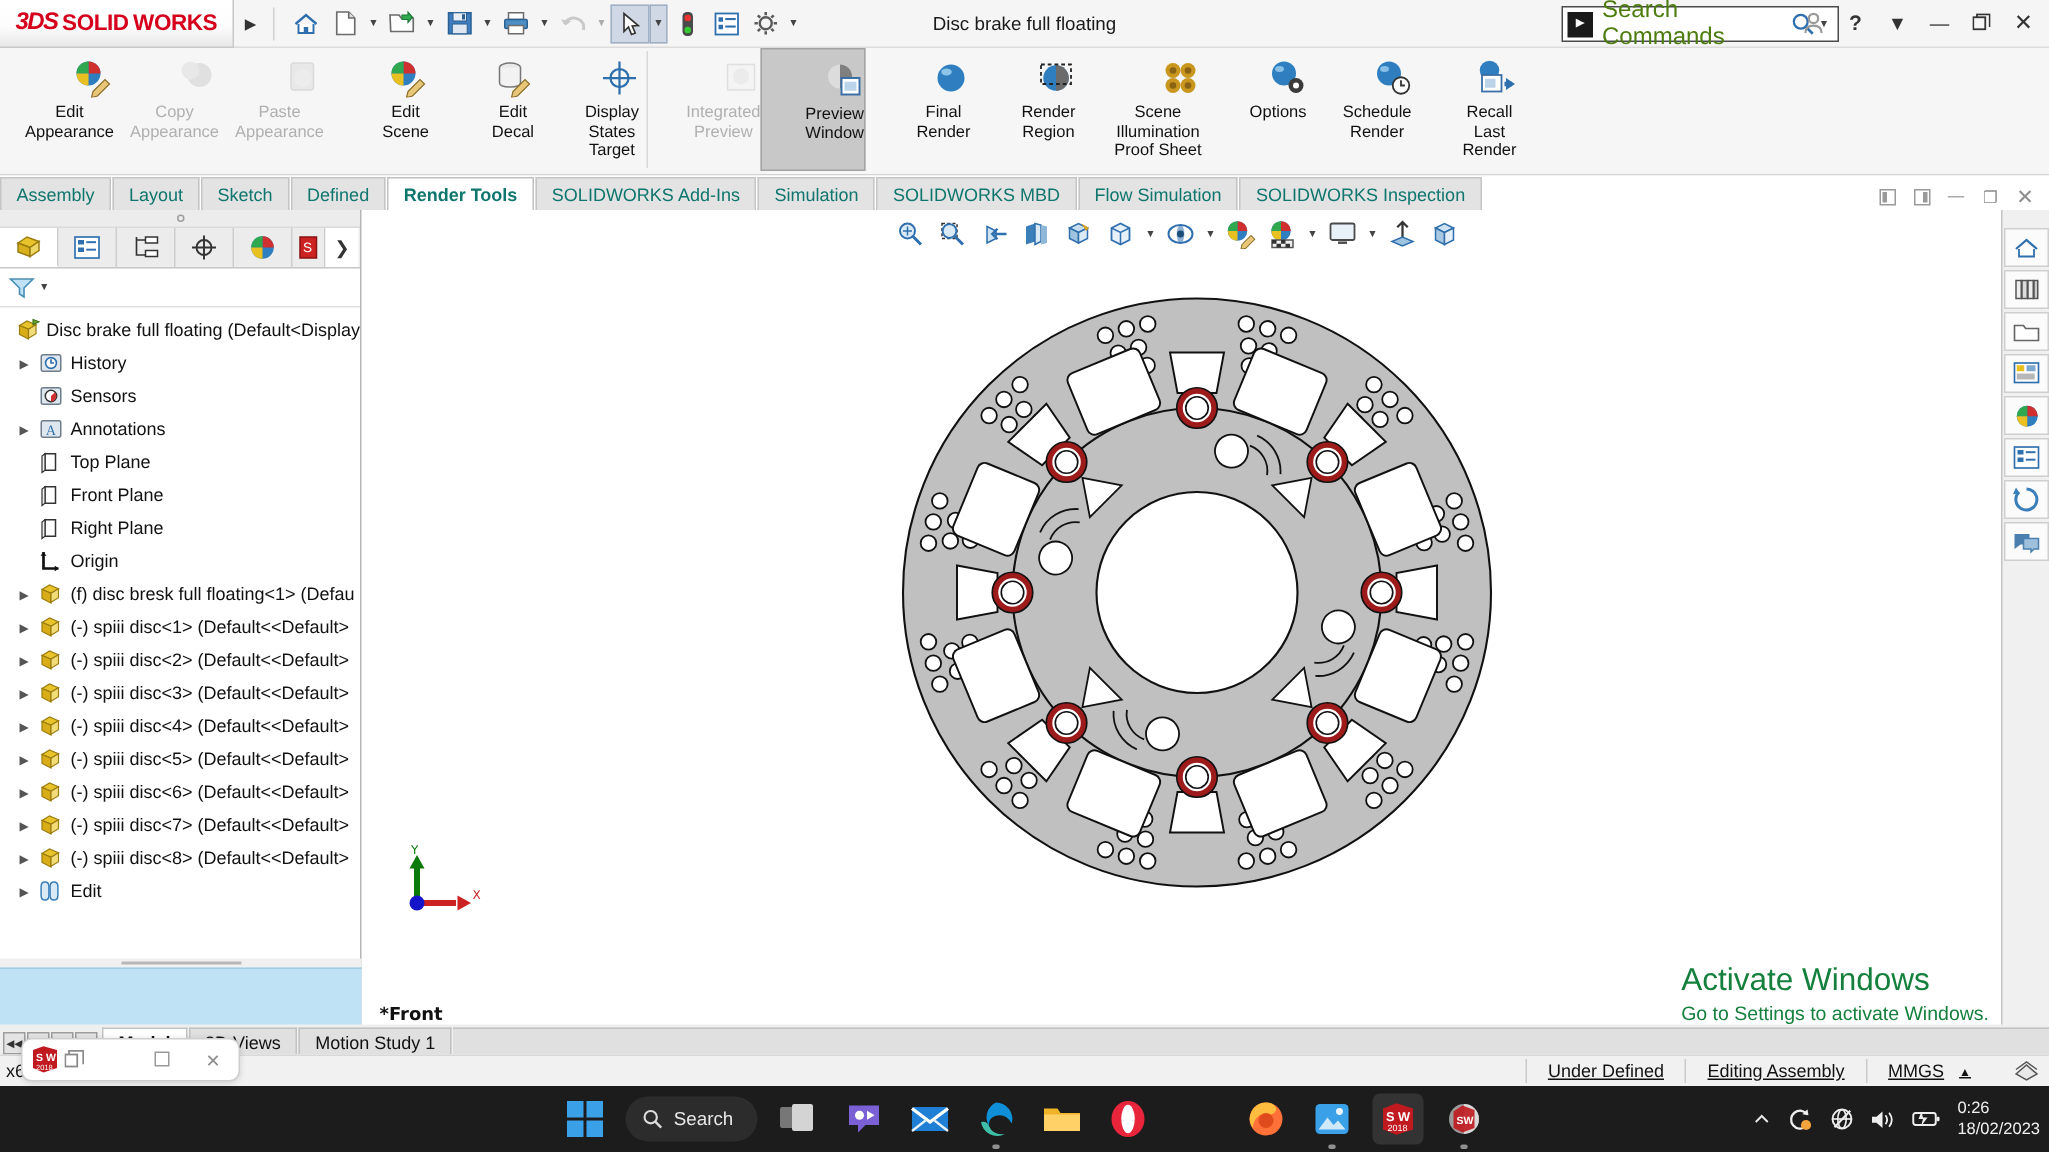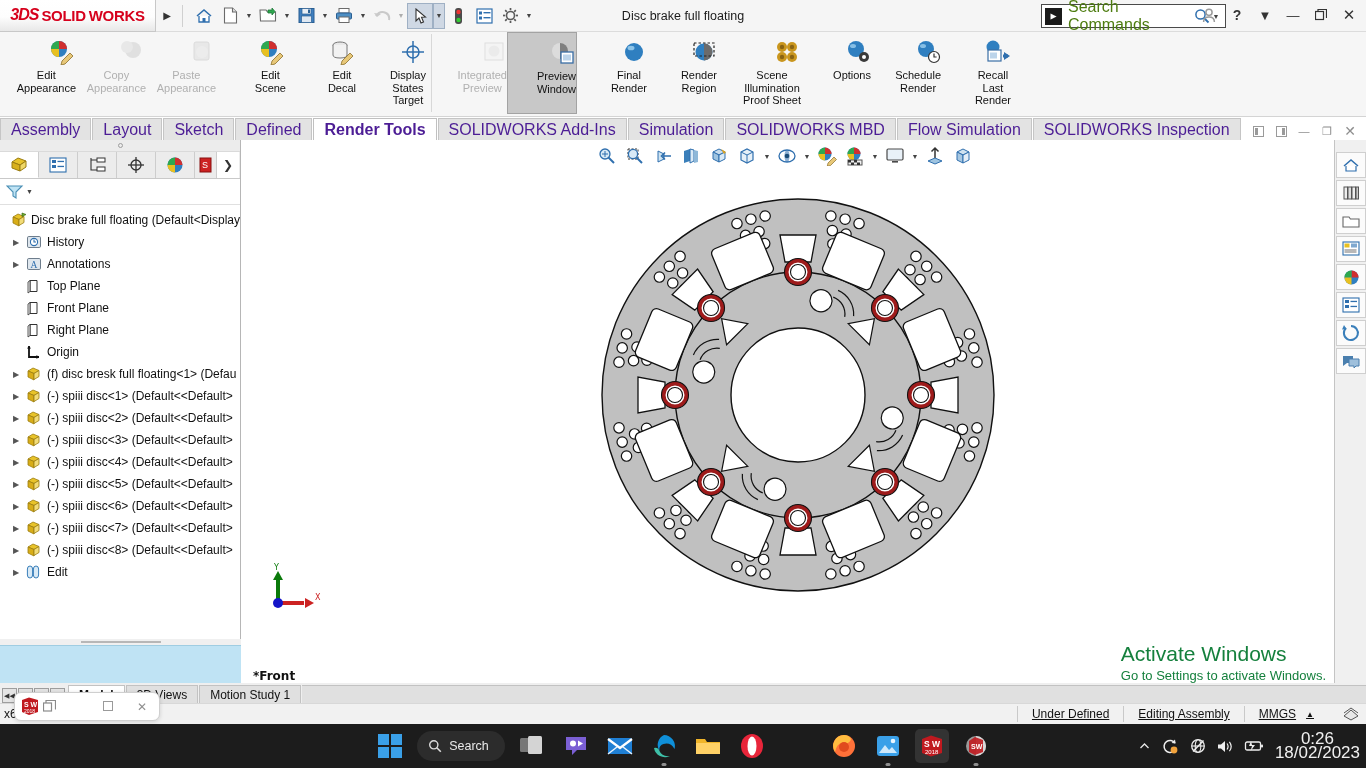--- a/index.html
+++ b/index.html
@@ -80,21 +80,21 @@
   .rb-item.dis .lbl { color: #b0b0b0; }
   .rb-item.dis .glyph { opacity: 0.35; }
   .rb-sep { width: 1px; background: #d8d8d8; height: 78px; margin: 2px 5px 0 5px; }
 
   
   .cmdtabs {
     position: absolute; left: 0; top: 117px; width: 1366px; height: 23px;
     background: #ffffff; display: flex; align-items: flex-end;
   }
   .ctab {
-    height: 22px; padding: 0 10px; font-size: 16px; color: #4c1d95;
+    height: 22px; padding: 0 10px; font-size: 12px; color: #0f766e;
     background: #e3e3e3; border: 1px solid #c5c5c5; border-bottom: none;
     display: flex; align-items: center; margin-right: 1px;
   }
   .ctab.active { background: #ffffff; font-weight: bold; border-color: #c0c0c0; }
   .ctab-right { margin-left: auto; display: flex; align-items: center; gap: 3px; padding-right: 6px; }
   .ctab-right span { width: 20px; height: 18px; display: flex; align-items: center;
      justify-content: center; font-size: 11px; color: #8e8e8e; }
   .mini-sq { width: 11px; height: 11px; border: 1px solid #9a9a9a; position: relative; }
   .mini-sq::after { content:''; position:absolute; left:1px; top:1px; bottom:1px; width:3px; background:#9a9a9a; }
   .mini-sq.r::after { left: auto; right: 1px; }
@@ -208,21 +208,21 @@
      transform: translateX(-50%); width: 5px; height: 3px; border-radius: 2px; background:#909090; }
   .tb-app.focus { background: #333333; }
   .tb-app.focus::after { width: 14px; background: #d0d0d0; }
   .winlogo { display: grid; grid-template-columns: 11px 11px; grid-template-rows: 11px 11px;
      gap: 2.5px; }
   .winlogo i { background: #3aa0e8; display: block; }
   .searchpill { height: 30px; padding: 0 16px 0 11px; border-radius: 16px; background: #2c2c2c;
      display: flex; align-items: center; gap: 7px; color: #e8e8e8; font-size: 12.5px; }
   .tray { position: absolute; right: 6px; display: flex; align-items: center; gap: 11px;
      color: #f0f0f0; font-size: 11.5px; }
-  .tray .clock { text-align: center; line-height: 14px; font-size: 17px; }
+  .tray .clock { text-align: left; line-height: 14px; font-size: 11px; }
   .tray .tglyph { display: flex; align-items: center; justify-content: center; }
 </style>
 </head>
 <body>
 
 <div id="app">
 
   <div class="titlebar">
     <div class="sw-logo">
       <span class="ds">3DS</span>
@@ -636,20 +636,31 @@
         <div class="trow lvl1">
           <span class="exp">▶</span>
           <span class="ico">
             <svg width="17" height="16" viewBox="0 0 17 16">
               <rect x="1.5" y="2.5" width="13" height="11" rx="1.3" fill="#dfe7ee" stroke="#6e7d8c"></rect>
               <circle cx="8" cy="8" r="3.6" fill="#fff" stroke="#2f6fae" stroke-width="1.1"></circle>
               <path d="M8 5.5 V8 h2" fill="none" stroke="#2f6fae" stroke-width="1.1"></path>
             </svg>
           </span>
           <span class="txt">History</span>
+        </div>
+        <div class="trow lvl1">
+          <span class="exp"></span>
+          <span class="ico">
+            <svg width="17" height="16" viewBox="0 0 17 16">
+              <rect x="1.5" y="2.5" width="13" height="11" rx="1.3" fill="#dfe7ee" stroke="#6e7d8c"></rect>
+              <circle cx="8" cy="8" r="3.8" fill="#fff" stroke="#333" stroke-width="1"></circle>
+              <path d="M8 8 l2.6-2.4 A3.6 3.6 0 0 1 8 11.6 Z" fill="#d03030"></path>
+            </svg>
+          </span>
+          <span class="txt">Sensors</span>
         </div>
         <div class="trow lvl1">
           <span class="exp">▶</span>
           <span class="ico">
             <svg width="17" height="16" viewBox="0 0 17 16">
               <rect x="1.5" y="2.5" width="13" height="11" rx="1.3" fill="#dfe7ee" stroke="#6e7d8c"></rect>
               <text x="4.5" y="12" font-size="9.5" fill="#2f6fae" font-family="Liberation Serif, serif">A</text>
             </svg>
           </span>
           <span class="txt">Annotations</span>

